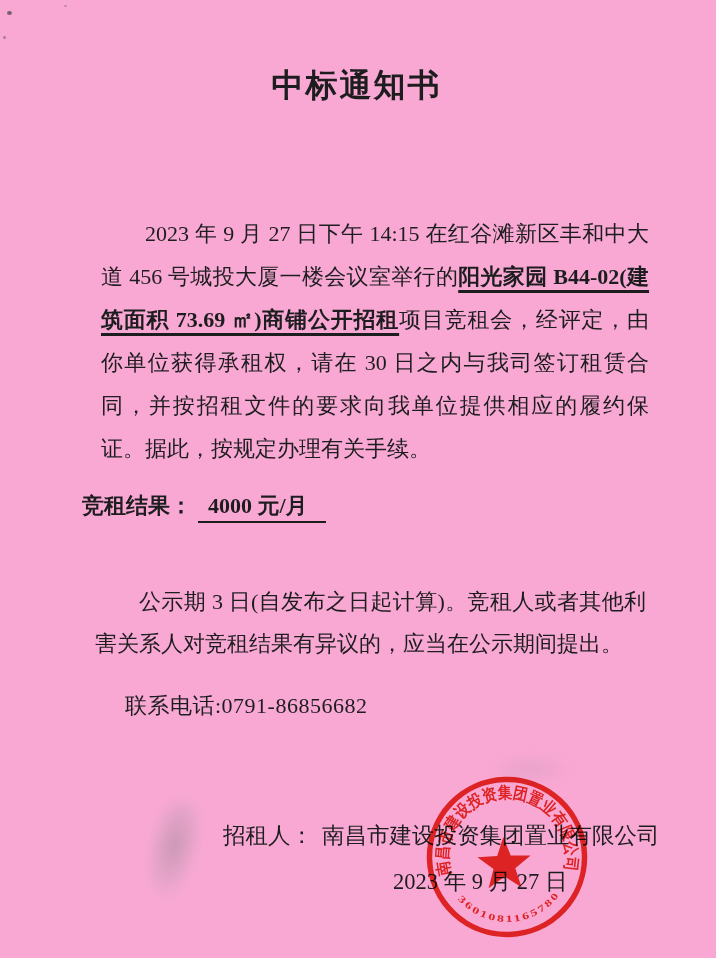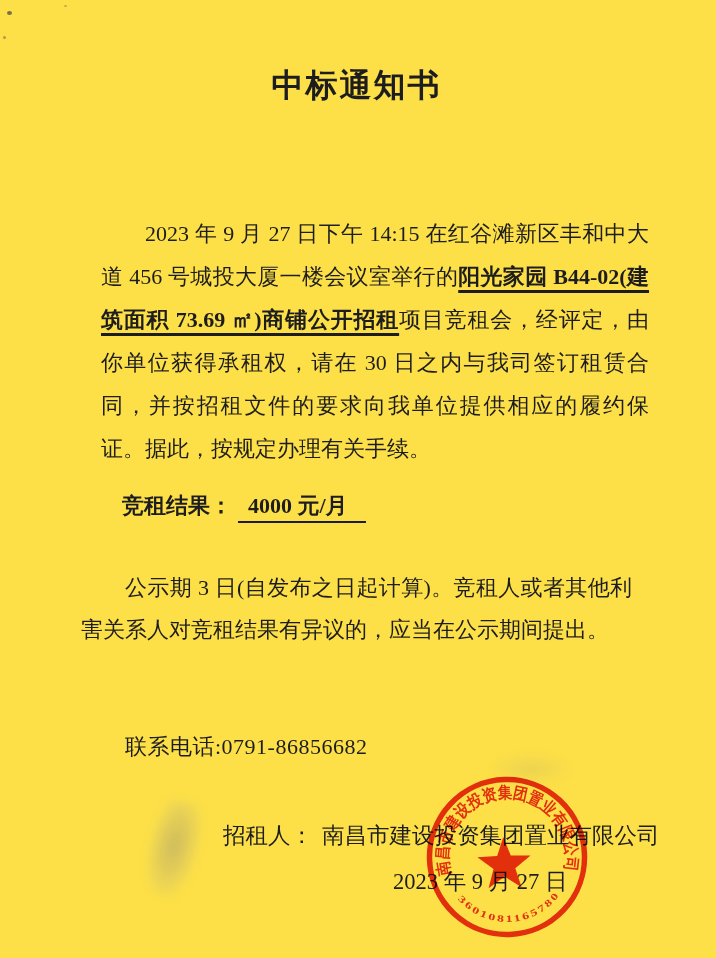--- a/index.html
+++ b/index.html
@@ -4,21 +4,21 @@
 <style>
   html, body { margin: 0; padding: 0; }
   body {
     width: 716px; height: 958px;
     background: #e9e9e9;
     font-family: "Liberation Serif", "DejaVu Serif", serif;
   }
   .page {
     position: relative;
     width: 716px; height: 958px;
-    background: #fde047;
+    background: #f9a8d4;
     overflow: hidden;
     color: #1d1d1f;
     text-decoration: underline;
   }
   
   .speck { position: absolute; background: #4a4a4a; border-radius: 50%; }
   .speck.s1 { left: 7px;  top: 11px; width: 5px; height: 4px; opacity: .75; }
   .speck.s2 { left: 3px;  top: 36px; width: 3px; height: 3px; opacity: .45; }
   .speck.s3 { left: 64px; top: 5px;  width: 3px; height: 2px; opacity: .35; }
   .smudge {
@@ -58,40 +58,40 @@
   }
   .hl {
     font-weight: bold;
     text-decoration: underline;
     text-decoration-thickness: 2.5px;
     text-underline-offset: 6px;
   }
 
   .result-line {
     position: absolute; left: 82px; top: 491px;
-    font-size: 22px; font-weight: bold; margin-left: 40px;
+    font-size: 22px; font-weight: bold;
   }
   .result-value {
     margin-left: 6px;
     border-bottom: 2.5px solid #1d1d1f;
     padding: 0 18px 3px 10px;
   }
 
   .notice-para {
     position: absolute; left: 81px; top: 567px; width: 551px;
-    margin: 0;
+    margin: 14px;
     font-size: 22px; line-height: 42px;
     text-align: justify; text-indent: 2em;
   }
   .supervisor-line, .phone-line {
     position: absolute; left: 81px; width: 600px;
     font-size: 22px; text-indent: 2em;
   }
   .supervisor-line { top: 649px; }
-  .phone-line { top: 691px; letter-spacing: .5px; margin-top: 41px; }
+  .phone-line { top: 691px; letter-spacing: .5px; }
 
   .lessor-line {
     position: absolute; left: 223px; top: 820px;
     font-size: 22.5px;
   }
   .lessor-name { margin-left: 9px; }
   .date-line {
     position: absolute; left: 393px; top: 866px;
     font-size: 22.5px;
   }

